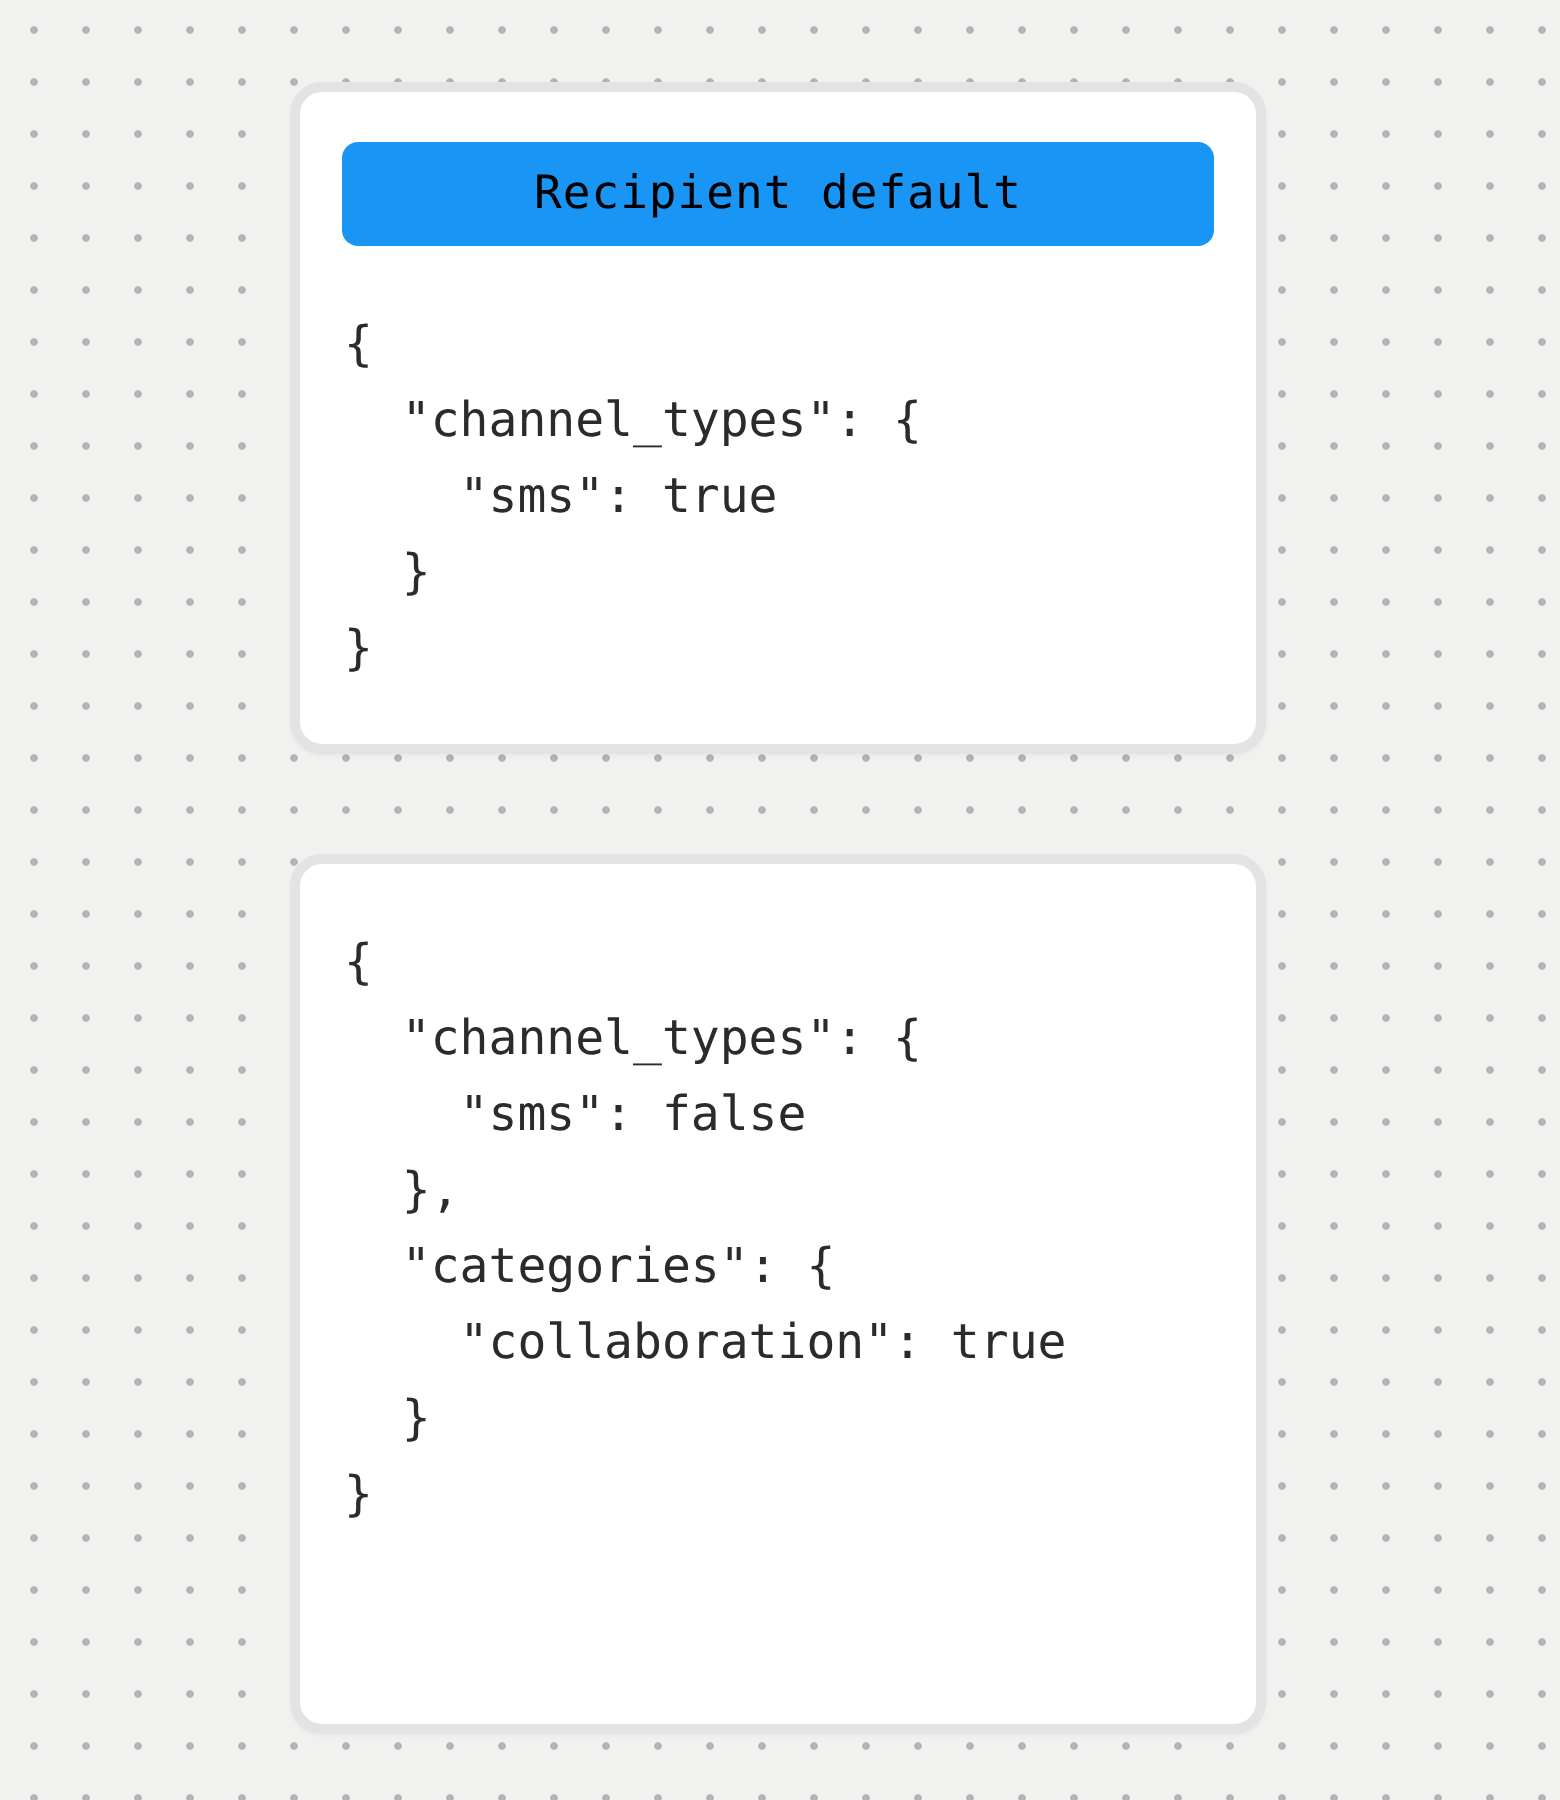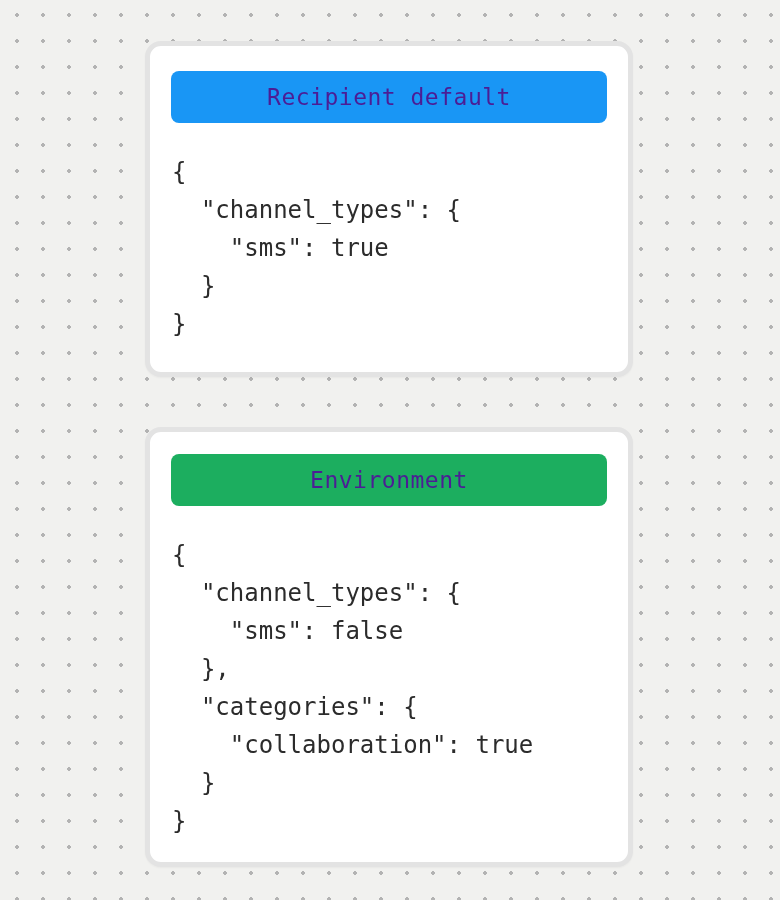--- a/index.html
+++ b/index.html
@@ -26,21 +26,21 @@
   }
   .card-1 { top: 41px;  height: 336px; }
   .card-2 { top: 427px; height: 440px; }
   .badge {
     margin: 25px 21px 0 21px;
     height: 52px;
     border-radius: 8px;
     display: flex;
     align-items: center;
     justify-content: center;
-    color: #4c1d95;
+    color: #000000;
     font-size: 23px;
     letter-spacing: 0.5px;
   }
   .card-2 .badge { margin-top: 22px; }
   .code {
     margin: 30px 10px 0 22px;
     font-size: 24px;
     line-height: 38px;
     color: #2b2b2b;
   }
@@ -58,23 +58,20 @@
     <div class="code">
       <div class="code-line">{</div>
       <div class="code-line">  "channel_types": {</div>
       <div class="code-line">    "sms": true</div>
       <div class="code-line">  }</div>
       <div class="code-line">}</div>
     </div>
   </section>
 
   <section class="card card-2">
-    <div class="badge" style="background-color: rgb(28, 174, 95);">
-      <span>Environment</span>
-    </div>
     <div class="code">
       <div class="code-line">{</div>
       <div class="code-line">  "channel_types": {</div>
       <div class="code-line">    "sms": false</div>
       <div class="code-line">  },</div>
       <div class="code-line">  "categories": {</div>
       <div class="code-line">    "collaboration": true</div>
       <div class="code-line">  }</div>
       <div class="code-line">}</div>
     </div>

